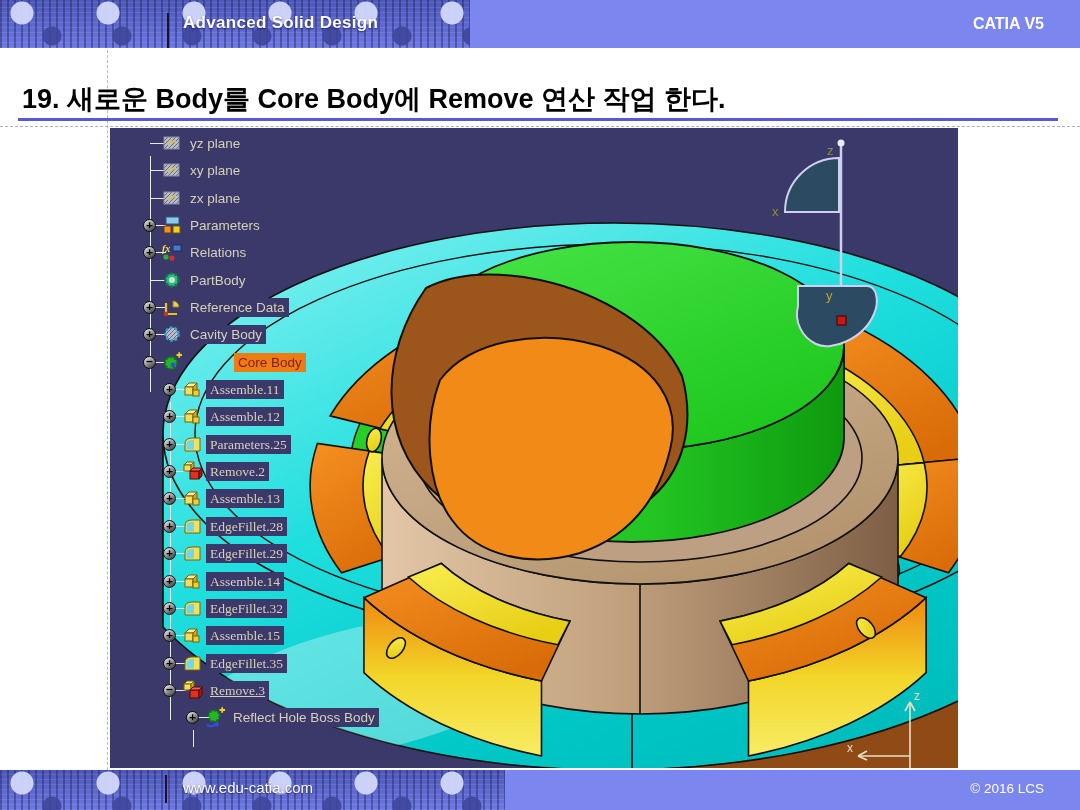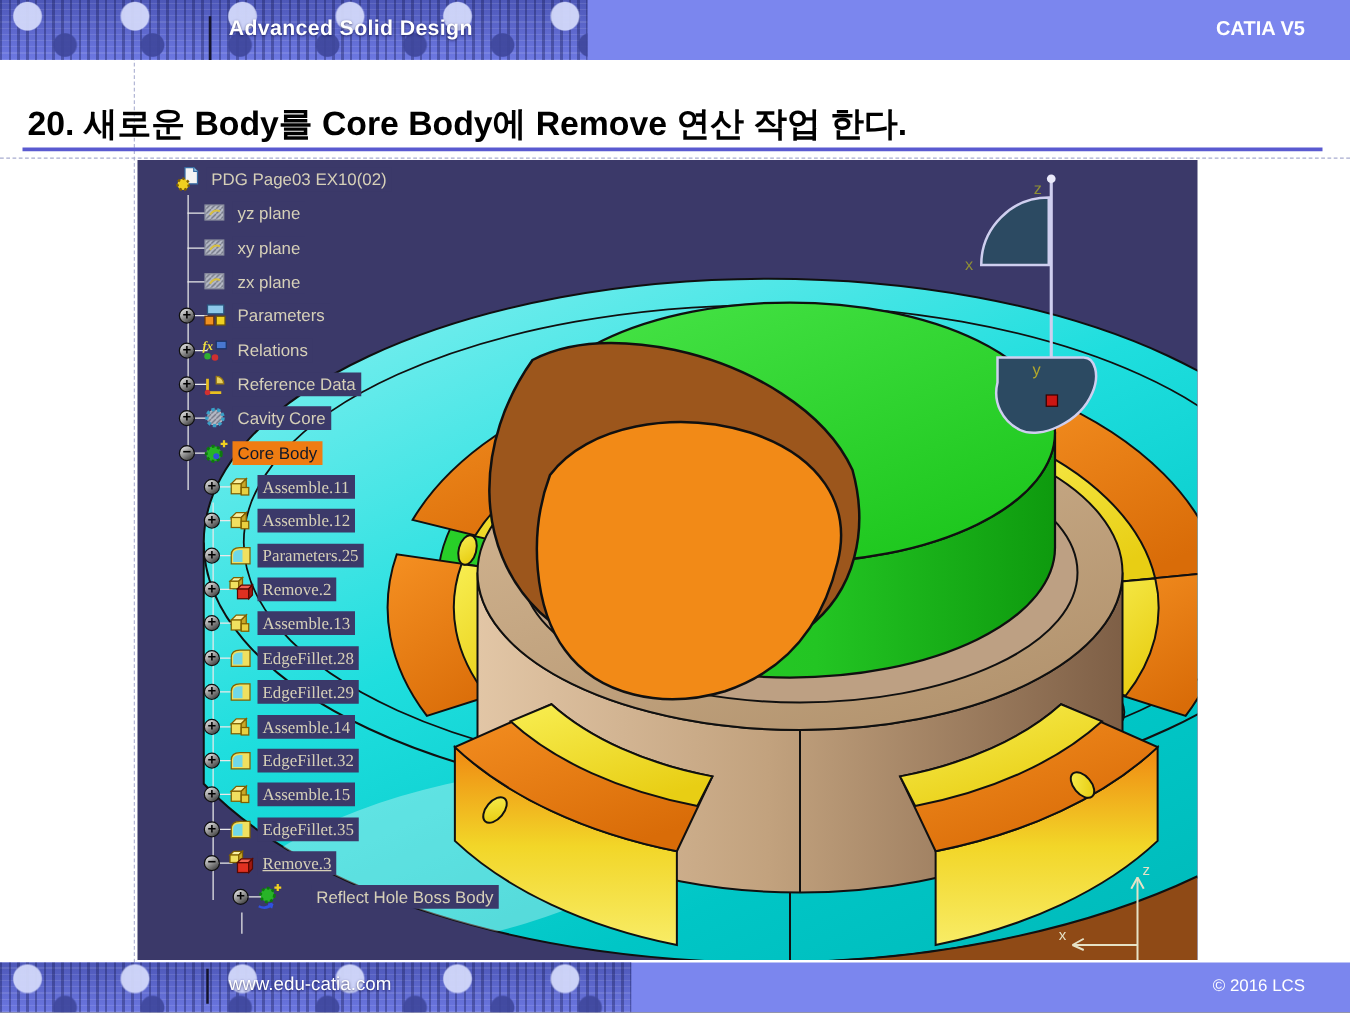--- a/index.html
+++ b/index.html
@@ -55,41 +55,41 @@
   .ticon{position:absolute;top:2px;width:22px;height:22px;}
   .lvl0 .ticon{left:0;}
   .lvl1 .ticon{left:21px;}
   .lvl2 .ticon{left:41px;}
   .lvl3 .ticon{left:64px;}
   .tlabel{position:absolute;top:4px;line-height:19px;padding:0 4px;white-space:nowrap;
           color:var(--tree-text);background:var(--viewport-navy);}
   .lvl0 .tlabel{left:25px;}
   .lvl1 .tlabel{left:46px;}
   .lvl2 .tlabel{left:66px;font-family:Liberation Serif, serif;}
-  .lvl3 .tlabel{left:89px;margin-left:20px;}
-  .trow.hl .tlabel{background:var(--highlight-orange);color:#0f172a;}
+  .lvl3 .tlabel{left:89px;}
+  .trow.hl .tlabel{background:var(--highlight-orange);color:#7f1d1d;margin-left:48px;}
   .trow.ul .tlabel{text-decoration:underline;}
   .hidden-defs{position:absolute;width:0;height:0;overflow:hidden;}
 </style>
 </head>
 <body>
 
 <div id="page">
 
   <div class="guide-v"></div>
   <div class="guide-h"></div>
 
   <div class="band header">
     <div class="pattern"></div>
     <div class="v-sep" style="left:167px;top:13px;height:35px;"></div>
     <div class="h-title">Advanced Solid Design</div>
     <div class="h-brand">CATIA V5</div>
   </div>
 
-  <div class="step-title">20. 새로운 Body를 Core Body에 Remove 연산 작업 한다.</div>
+  <div class="step-title">19. 새로운 Body를 Core Body에 Remove 연산 작업 한다.</div>
   <div class="title-rule"></div>
 
   <div class="catia-shot">
 
     <svg class="model" width="848" height="640" viewBox="0 0 848 640">
       <defs>
         <linearGradient id="cyanGrad" x1="0" y1="0" x2="0.75" y2="1">
           <stop offset="0" stop-color="#8df2f2"></stop>
             <stop offset="0.45" stop-color="#1fdede"></stop>
           <stop offset="0.8" stop-color="#00c6c6"></stop>
@@ -218,26 +218,20 @@
         <text x="804" y="572" font-size="12" fill="#e6e2c6" stroke="none">z</text>
         <text x="737" y="624" font-size="12" fill="#e6e2c6" stroke="none">x</text>
       </g>
     </svg>
 
     <div class="tree">
       <div class="trunk" style="left:10px;top:26px;height:236px;"></div>
       <div class="trunk" style="left:30px;top:272px;height:318px;"></div>
       <div class="trunk" style="left:53px;top:600px;height:17px;"></div>
 
-    <div class="trow lvl0">
-          <svg class="ticon">
-            <use href="#sym-part-icon"></use>
-          </svg>
-          <span class="tlabel">PDG Page03 EX10(02)</span>
-        </div>
         <div class="trow lvl1">
           <span class="stub"></span>
           <svg class="ticon">
             <use href="#sym-plane-icon"></use>
           </svg>
           <span class="tlabel">yz plane</span>
         </div>
         <div class="trow lvl1">
           <span class="stub"></span>
           <svg class="ticon">
@@ -263,33 +257,40 @@
         <div class="trow lvl1">
           <span class="stub"></span>
           <span class="exp">+</span>
           <svg class="ticon">
             <use href="#sym-relations-icon"></use>
           </svg>
           <span class="tlabel">Relations</span>
         </div>
         <div class="trow lvl1">
           <span class="stub"></span>
+          <svg class="ticon">
+            <use href="#sym-partbody-icon"></use>
+          </svg>
+          <span class="tlabel">PartBody</span>
+        </div>
+        <div class="trow lvl1">
+          <span class="stub"></span>
           <span class="exp">+</span>
           <svg class="ticon">
             <use href="#sym-reference-icon"></use>
           </svg>
           <span class="tlabel">Reference Data</span>
         </div>
         <div class="trow lvl1">
           <span class="stub"></span>
           <span class="exp">+</span>
           <svg class="ticon">
             <use href="#sym-cavity-icon"></use>
           </svg>
-          <span class="tlabel">Cavity Core</span>
+          <span class="tlabel">Cavity Body</span>
         </div>
         <div class="trow lvl1 hl">
           <span class="stub"></span>
           <span class="exp">−</span>
           <svg class="ticon">
             <use href="#sym-core-icon"></use>
           </svg>
           <span class="tlabel">Core Body</span>
         </div>
         <div class="trow lvl2">

